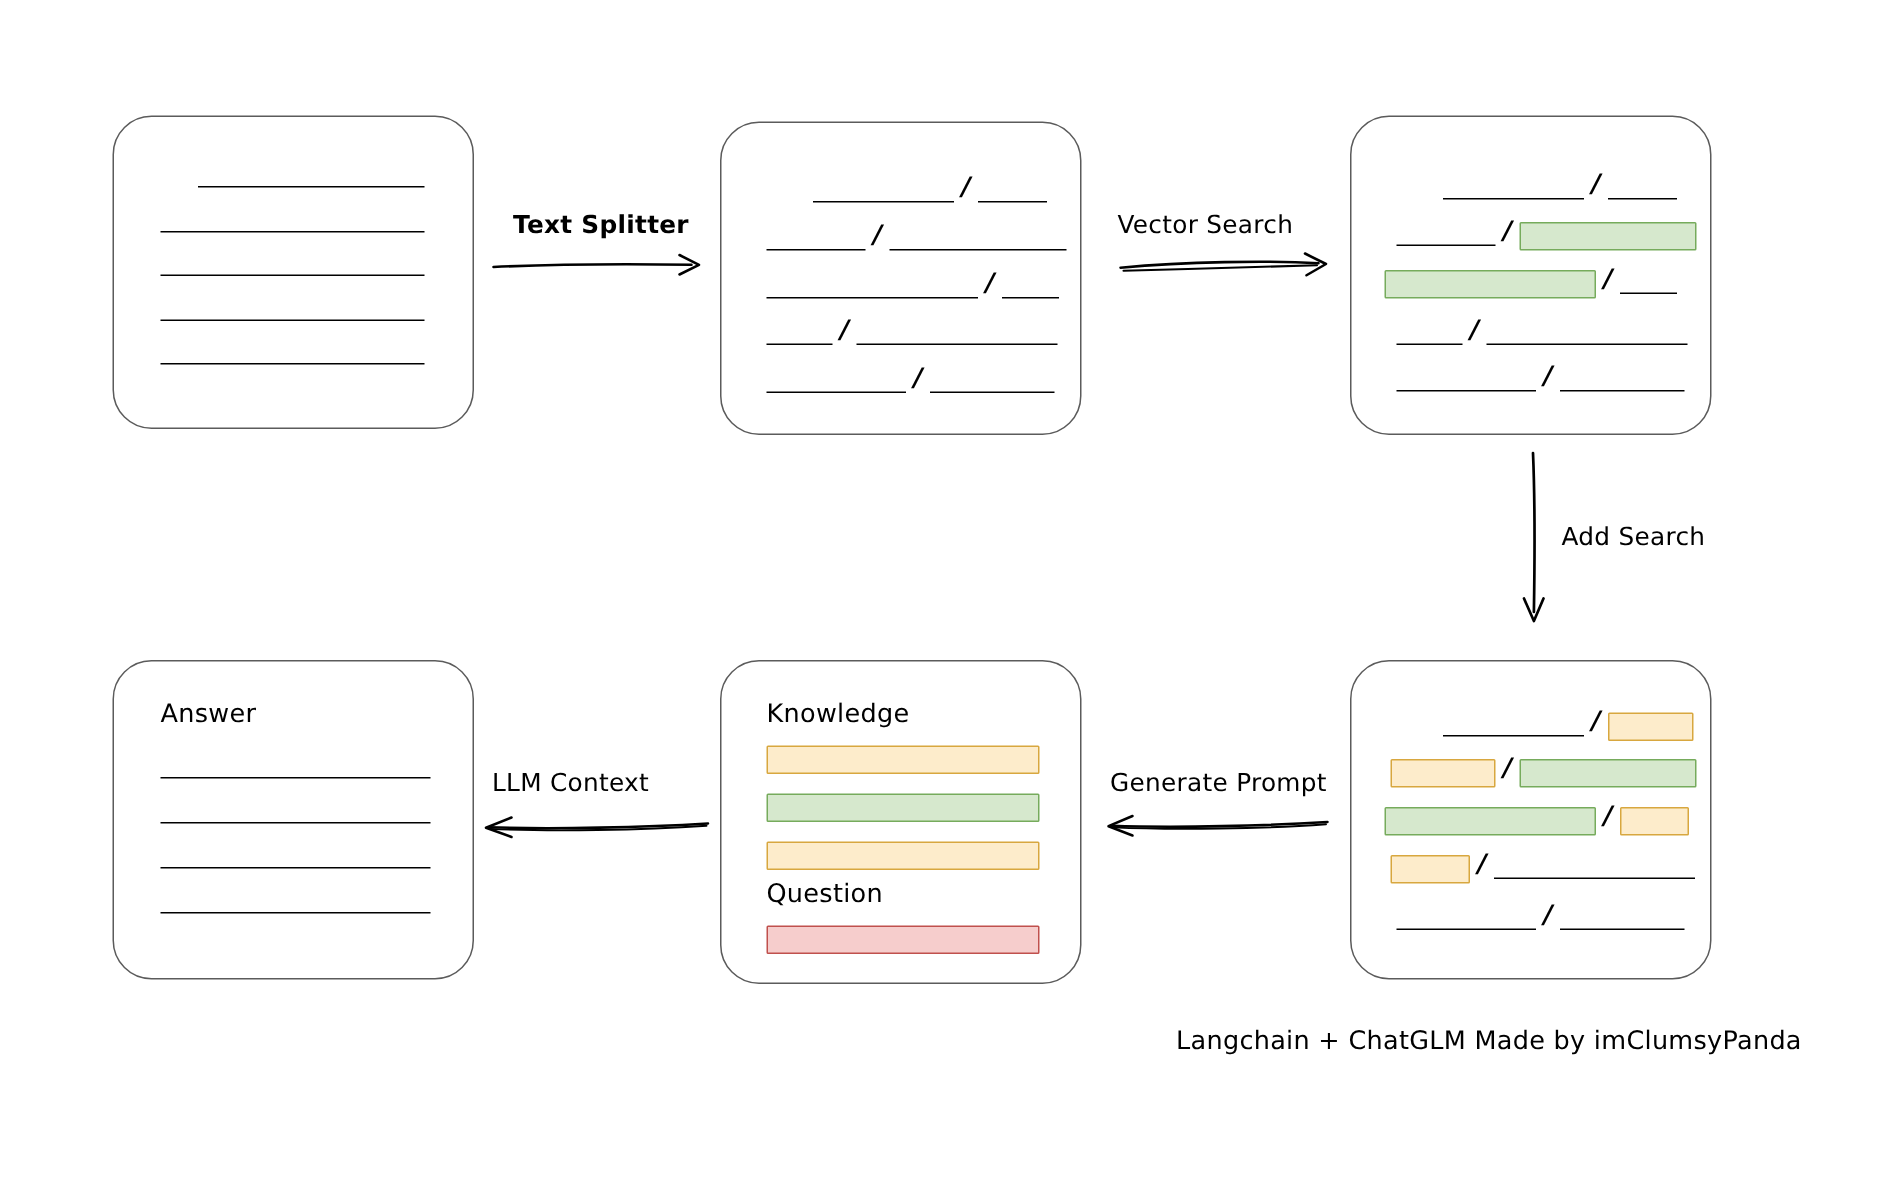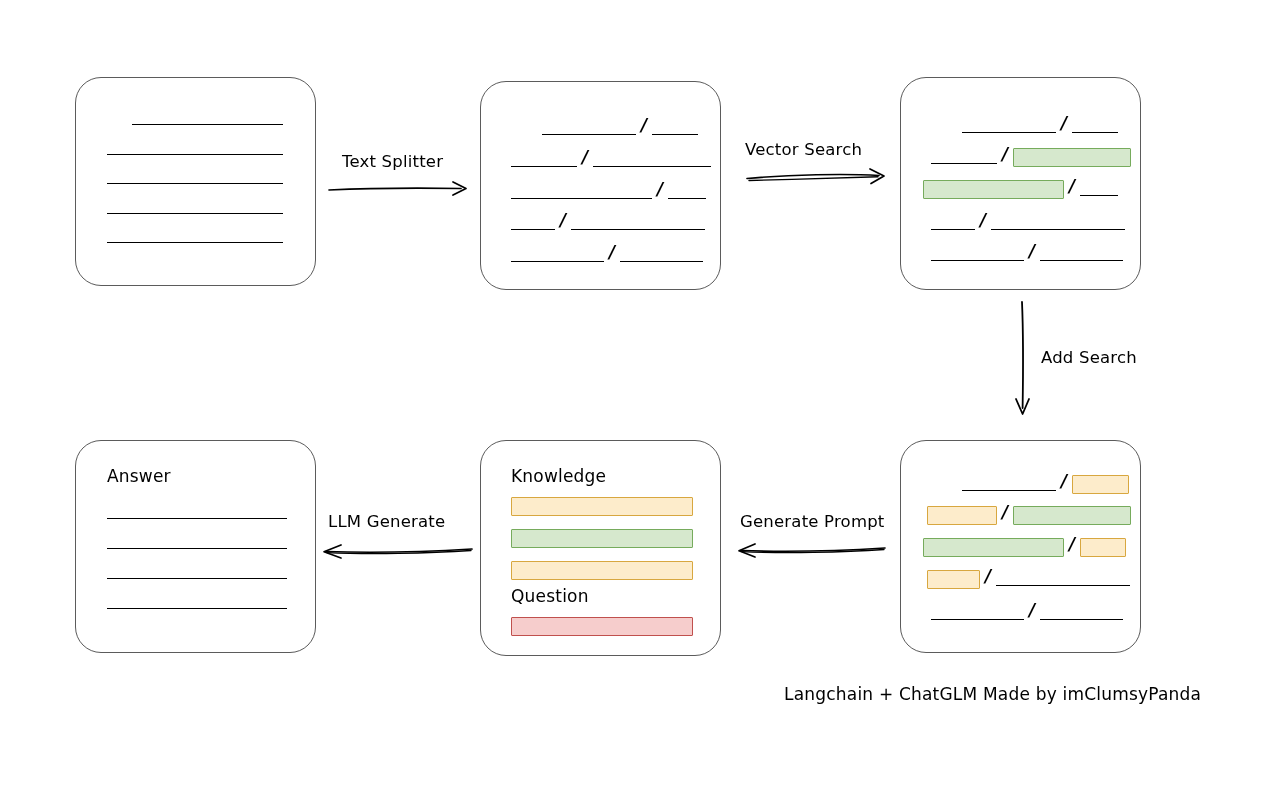--- a/index.html
+++ b/index.html
@@ -225,21 +225,21 @@
   </div>
 
   <div class="note-box box-answer">
     <div class="box-label" style="left:31px; top:25px;">Answer</div>
     <div class="doc-row" style="left:31px; top:77px;  width:180px;"></div>
     <div class="doc-row" style="left:31px; top:107px; width:180px;"></div>
     <div class="doc-row" style="left:31px; top:137px; width:180px;"></div>
     <div class="doc-row" style="left:31px; top:167px; width:180px;"></div>
   </div>
 
-  <div class="arrow-wrap" style="left:327px; top:152px; width:145px; height:55px;">
+  <div class="arrow-wrap" style="left:327px; top:140px; width:145px; height:55px;font-weight:bold;">
     <div class="arrow-label" style="left:15px; top:0px;">Text Splitter</div>
     <svg width="145" height="55" viewBox="0 0 145 55">
       <path d="M2,38 C45,36 100,36 134,36.5" fill="none" stroke="#000" stroke-width="1.7" stroke-linecap="round"></path>
       <path d="M126,30 L139,36.6 L126,43" fill="none" stroke="#000" stroke-width="1.7" stroke-linejoin="round" stroke-linecap="round"></path>
     </svg>
   </div>
 
   <div class="arrow-wrap" style="left:745px; top:140px; width:145px; height:55px;">
     <div class="arrow-label" style="left:0px; top:0px;">Vector Search</div>
     <svg width="145" height="55" viewBox="0 0 145 55">
@@ -260,21 +260,21 @@
   <div class="arrow-wrap" style="left:735px; top:512px; width:155px; height:55px;">
     <div class="arrow-label" style="left:5px; top:0px;text-align:center;">Generate Prompt</div>
     <svg width="155" height="55" viewBox="0 0 155 55">
       <path d="M150,36 C110,38.5 50,40 6,38.5" fill="none" stroke="#000" stroke-width="1.7" stroke-linecap="round"></path>
       <path d="M149,37.5 C108,40.5 48,41.5 7,39.6" fill="none" stroke="#000" stroke-width="1.3" stroke-linecap="round"></path>
       <path d="M20,32 L4,38.8 L20,45" fill="none" stroke="#000" stroke-width="1.7" stroke-linejoin="round" stroke-linecap="round"></path>
     </svg>
   </div>
 
   <div class="arrow-wrap" style="left:320px; top:512px; width:155px; height:55px;">
-    <div class="arrow-label" style="left:8px; top:0px;">LLM Generate</div>
+    <div class="arrow-label" style="left:8px; top:0px;">LLM Context</div>
     <svg width="155" height="55" viewBox="0 0 155 55">
       <path d="M152,37 C110,39.5 50,41 6,39.5" fill="none" stroke="#000" stroke-width="1.7" stroke-linecap="round"></path>
       <path d="M151,38.5 C108,41.5 48,42.5 7,40.6" fill="none" stroke="#000" stroke-width="1.3" stroke-linecap="round"></path>
       <path d="M21,33 L4,39.8 L21,46" fill="none" stroke="#000" stroke-width="1.7" stroke-linejoin="round" stroke-linecap="round"></path>
     </svg>
   </div>
 
   <div class="credit">Langchain + ChatGLM Made by imClumsyPanda</div>
 
 </div>

